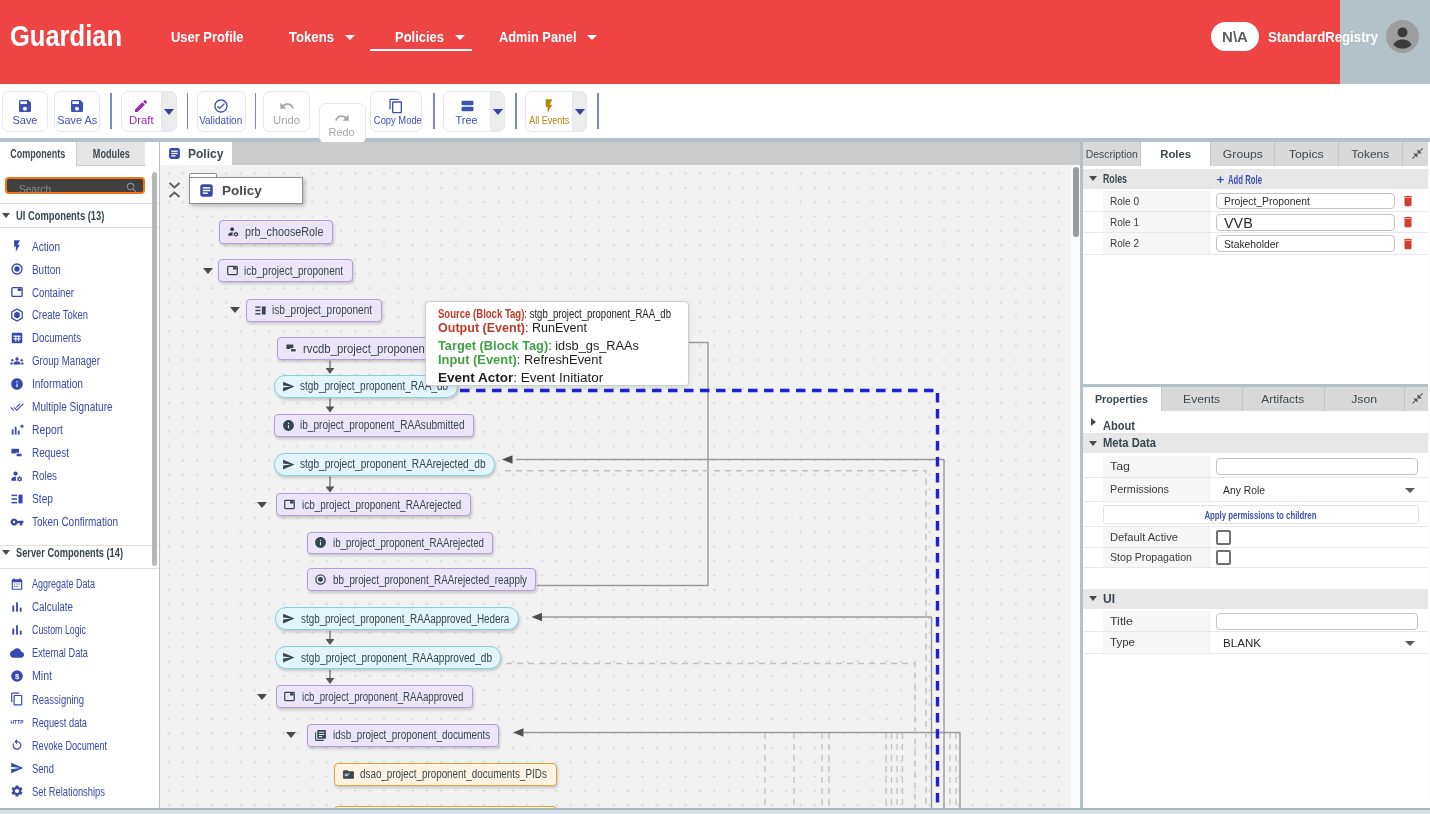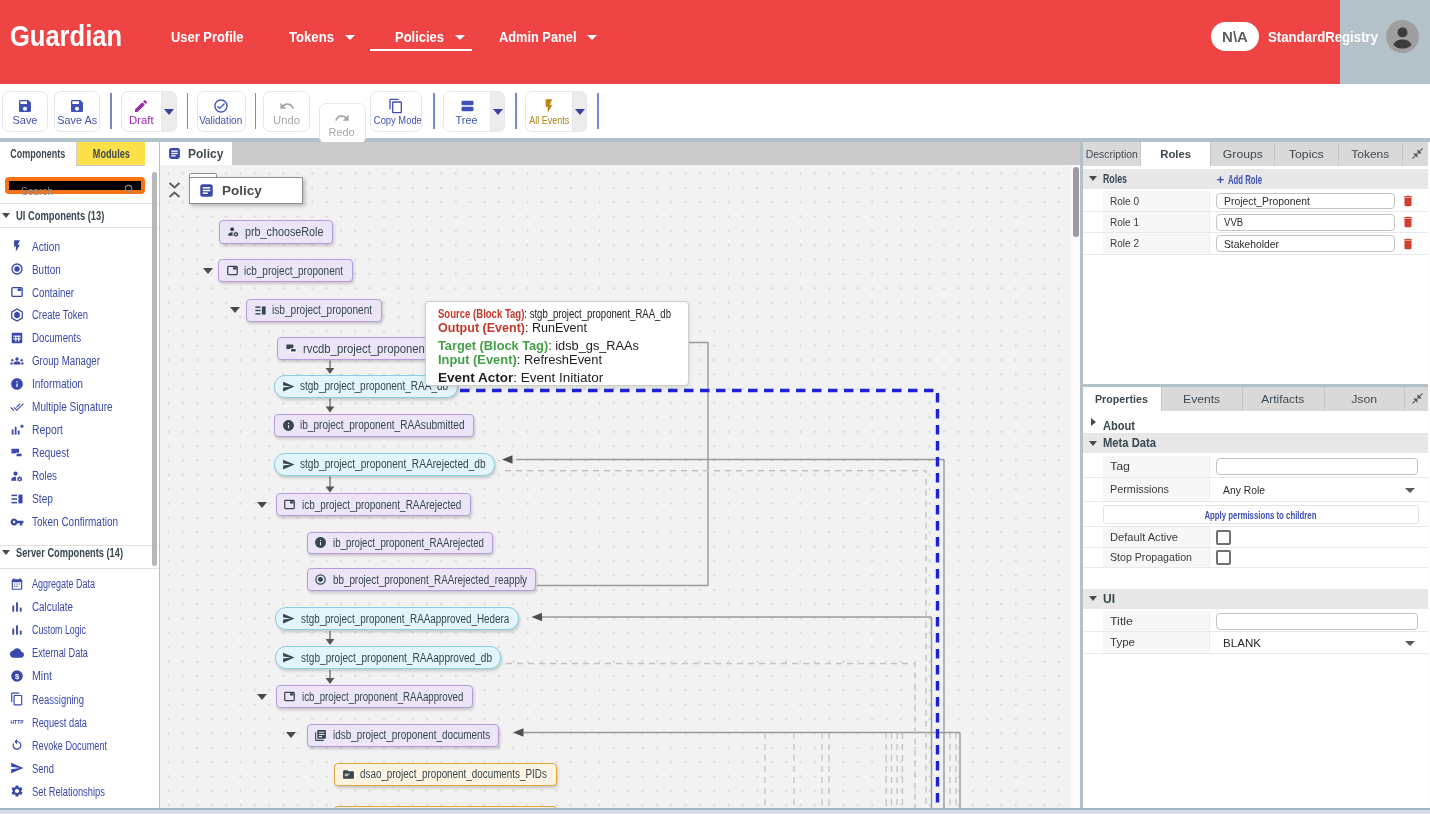--- a/index.html
+++ b/index.html
@@ -14,22 +14,22 @@
 #sreg { position:absolute; left:1268px; top:28px; font-size:15.5px; font-weight:bold; color:#fff; }
 #tbar { position:absolute; left:0; top:84px; width:1430px; height:53.5px; background:#fff; }
 .tbtn { position:absolute; top:7px; height:41px; border:1px solid #e4e6f0; border-radius:7px; background:#fff; }
 .tbtn .lbl { position:absolute; bottom:5px; left:0; right:0; font-size:10.5px; color:#3f51b5; text-align:center; white-space:nowrap; }
 .tbtn > svg { position:absolute; top:6px; left:50%; margin-left:-8px; }
 .tcaret { position:absolute; top:7px; height:41px; background:#ececec; border:1px solid #e4e6f0; border-left:none; border-radius:0 7px 7px 0; }
 .tcaret i { position:absolute; left:50%; top:50%; margin:-2.5px 0 0 -5px; width:0; height:0; border-left:5px solid transparent; border-right:5px solid transparent; border-top:6px solid #39429e; }
 .tdiv { position:absolute; top:9px; width:1.5px; height:36px; background:#7c88cc; }
 #lpanel { position:absolute; left:0; top:142px; width:158.5px; height:665.5px; background:#fff; overflow:hidden; }
 #ltab1 { position:absolute; left:0; top:0; width:76px; height:24px; background:#fff; text-align:center; line-height:25px; font-size:12px; font-weight:bold; color:#3e4a52; }
-#ltab2 { position:absolute; left:76px; top:0; width:69px; height:24px; background:#fde047; border-bottom:1px solid #c9c9c9; border-left:1px solid #cfcfcf; text-align:center; line-height:25px; font-size:12px; font-weight:bold; color:#3e4a52; }
-#lsearch { position:absolute; left:5px; top:34.5px; width:140px; height:17px; border:4px solid #f97316; border-radius:4px; background:#000000; }
+#ltab2 { position:absolute; left:76px; top:0; width:69px; height:24px; background:#e5e5e5; border-bottom:1px solid #c9c9c9; border-left:1px solid #cfcfcf; text-align:center; line-height:25px; font-size:12px; font-weight:bold; color:#3e4a52; }
+#lsearch { position:absolute; left:5px; top:34.5px; width:140px; height:17px; border:2px solid #f97316; border-radius:4px; background:#404040; }
 #lsearch span { position:absolute; left:6px; top:2px; font-size:11.5px; color:#8a8a8a; }
 .ldiv { position:absolute; left:0; width:158.5px; height:1px; background:#e2e2e2; }
 .sechdr { position:absolute; left:16px; font-size:12px; font-weight:bold; color:#37474f; white-space:nowrap; }
 .sectri { position:absolute; left:2px; width:0; height:0; border-left:4.5px solid transparent; border-right:4.5px solid transparent; border-top:5px solid #4a4a4a; }
 .litem { position:absolute; left:0; width:158px; height:23px; }
 .litem svg { position:absolute; left:10px; top:4px; }
 .litem .lt { position:absolute; left:32px; top:4.5px; font-size:12px; color:#3949ab; }
 #lscroll { position:absolute; left:151.5px; top:30px; width:5px; height:394px; background:#b8b8b8; border-radius:3px; }
 #cwrap { position:absolute; left:160px; top:142px; width:920px; height:665.5px; }
 #ctabbar { position:absolute; left:0; top:0; width:920px; height:23px; background:#cbcbcb; }
@@ -556,21 +556,21 @@
         </div>
         <svg style="position:absolute;left:318px;top:3.5px;" width="14" height="14" viewBox="0 0 24 24" fill="#d23f31">
           <path d="M6 19c0 1.1.9 2 2 2h8c1.1 0 2-.9 2-2V7H6v12zM19 4h-3.5l-1-1h-5l-1 1H5v2h14V4z"></path>
         </svg>
       </div>
       <div class="prow" style="top:69.9px;height:21.4px;">
         <div class="lcell">
           <span style="display:inline-block;white-space:nowrap;font-size:11.5px;color:#3a3a3a;transform:scaleX(0.8722);transform-origin:0 50%;margin-right:-4.25px;">Role 1</span>
         </div>
         <div class="rinput" style="left:133px;top:2.2px;width:179px;height:16.8px;">
-          <span style="display:inline-block;white-space:nowrap;font-size:10px;color:#2b2b2b;transform:scaleX(0.9559);transform-origin:0 50%;margin-right:-1.02px;">VVB</span>
+          <span style="display:inline-block;white-space:nowrap;font-size:15px;color:#2b2b2b;transform:scaleX(0.9559);transform-origin:0 50%;margin-right:-1.02px;">VVB</span>
         </div>
         <svg style="position:absolute;left:318px;top:3.5px;" width="14" height="14" viewBox="0 0 24 24" fill="#d23f31">
           <path d="M6 19c0 1.1.9 2 2 2h8c1.1 0 2-.9 2-2V7H6v12zM19 4h-3.5l-1-1h-5l-1 1H5v2h14V4z"></path>
         </svg>
       </div>
       <div class="prow" style="top:91.30000000000001px;height:21.4px;">
         <div class="lcell">
           <span style="display:inline-block;white-space:nowrap;font-size:11.5px;color:#3a3a3a;transform:scaleX(0.8722);transform-origin:0 50%;margin-right:-4.25px;">Role 2</span>
         </div>
         <div class="rinput" style="left:133px;top:2.2px;width:179px;height:16.8px;">

